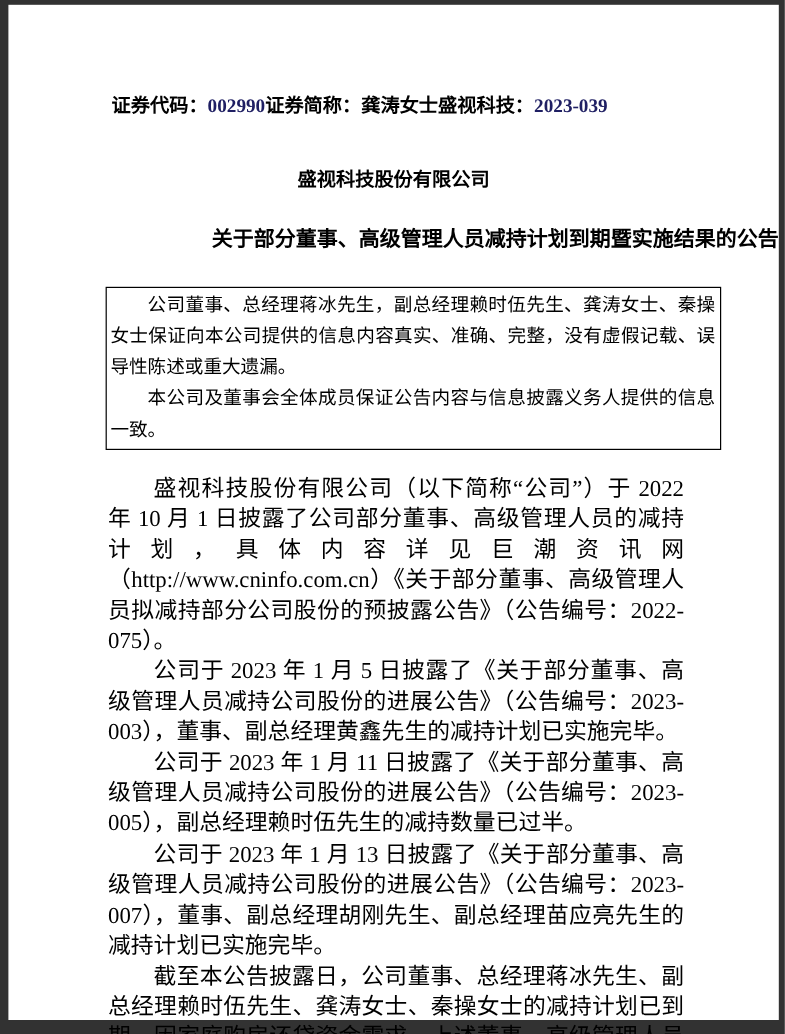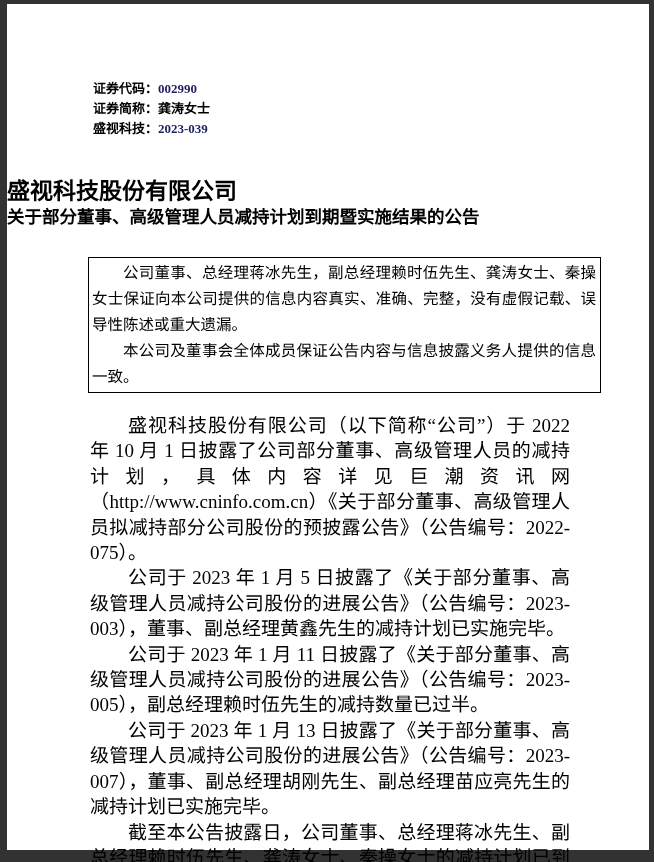--- a/index.html
+++ b/index.html
@@ -22,43 +22,43 @@
     box-sizing: border-box;
   }
   
   .header-row {
     margin: 75px 76px 0 86px;
     display: flex;
     justify-content: flex-start;
     align-items: baseline;
     font-family: "Liberation Sans", "DejaVu Sans", sans-serif;
     font-weight: bold;
-    font-size: 13px;
+    font-size: 16px;
     line-height: 20px;
     white-space: nowrap;
-    flex-direction: column;
   }
   .header-label { color: #000000; }
   .header-num {
     font-family: "Liberation Serif", "DejaVu Serif", serif;
     font-weight: bold;
     color: #1f1f63;
   }
   
   .doc-title {
     margin-top: 41px;
+    text-align: center;
     font-family: "Liberation Sans", "DejaVu Sans", sans-serif;
     font-weight: bold;
-    font-size: 23px;
+    font-size: 16px;
     line-height: 22px;
     color: #000;
   }
   .doc-subtitle {
-    margin-top: 4px;
-    text-align: left;
+    margin-top: 26px;
+    text-align: right;
     font-family: "Liberation Sans", "DejaVu Sans", sans-serif;
     font-weight: bold;
     font-size: 17.5px;
     line-height: 22px;
     color: #000;
   }
   
   .declaration-box {
     margin: 29px 48px 0 81px;
     border: 1px solid #000;

